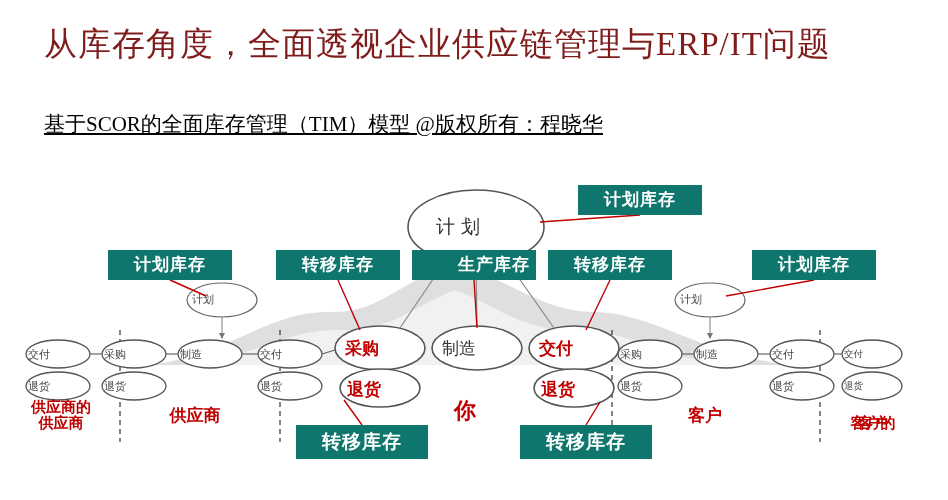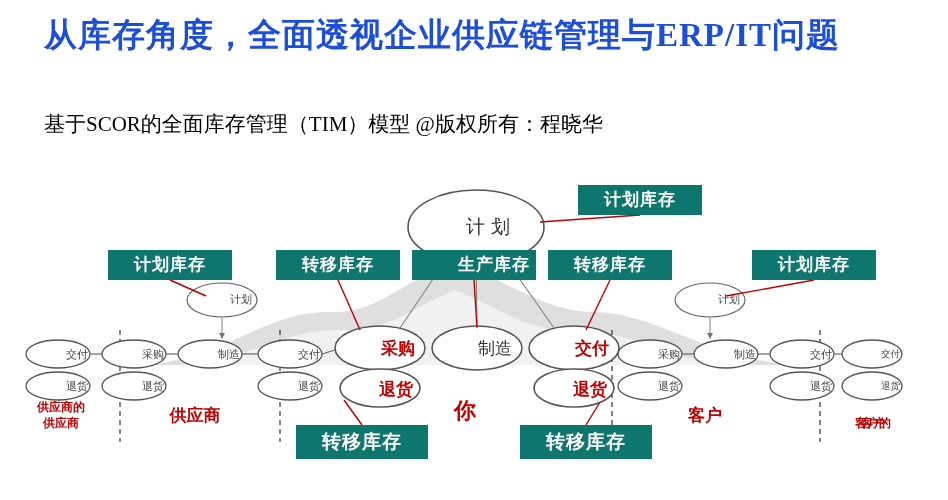--- a/index.html
+++ b/index.html
@@ -18,37 +18,38 @@
 
   .slide {
     position: absolute;
     left: 0; top: 0;
     width: 948px; height: 500px;
   }
 
   .title {
     position: absolute;
     left: 44px;
-    top: 13px;
-    font-family: "Liberation Serif", serif;
-    font-weight: bold;
+    top: 22px;
+    font-family: "Liberation Serif", serif;
+    font-weight: normal;
     font-size: 33px;
     letter-spacing: 1px;
     white-space: nowrap;
-    color: #1d4ed8;
+    color: #7f1d1d;
   }
 
   .subtitle {
     position: absolute;
     left: 44px;
     top: 110px;
     font-family: "Liberation Serif", serif;
     font-size: 21px;
     white-space: nowrap;
     color: #000;
+    text-decoration: underline;
   }
 
   .diagram {
     position: absolute;
     left: 0;
     top: 160px;
     width: 948px;
     height: 330px;
   }
 
@@ -71,21 +72,21 @@
     text-align: center;
     line-height: 30px;
     height: 30px;
     white-space: nowrap;
     box-sizing: border-box;
   }
 
   
   .node-label {
     position: absolute;
-    text-align: right;
+    text-align: left;
     white-space: nowrap;
     font-family: "Liberation Serif", serif;
     color: #3a3a3a;
   }
   .node-big {
     font-size: 19px;
     color: #333;
   }
   .node-mid {
     font-size: 17px;
@@ -107,21 +108,21 @@
   .stage-label {
     position: absolute;
     font-family: "Liberation Serif", serif;
     font-weight: bold;
     color: #C00000;
     white-space: nowrap;
     text-align: center;
   }
   .stage-big { font-size: 22px; }
   .stage-mid { font-size: 17px; }
-  .stage-small { font-size: 12px; line-height: 15px; }
+  .stage-small { font-size: 15px; line-height: 15px; }
 </style>
 </head>
 <body>
 
 <div class="slide">
 
   <div class="title">从库存角度，全面透视企业供应链管理与ERP/IT问题</div>
   <div class="subtitle">基于SCOR的全面库存管理（TIM）模型 @版权所有：程晓华</div>
 
   <div class="diagram">

